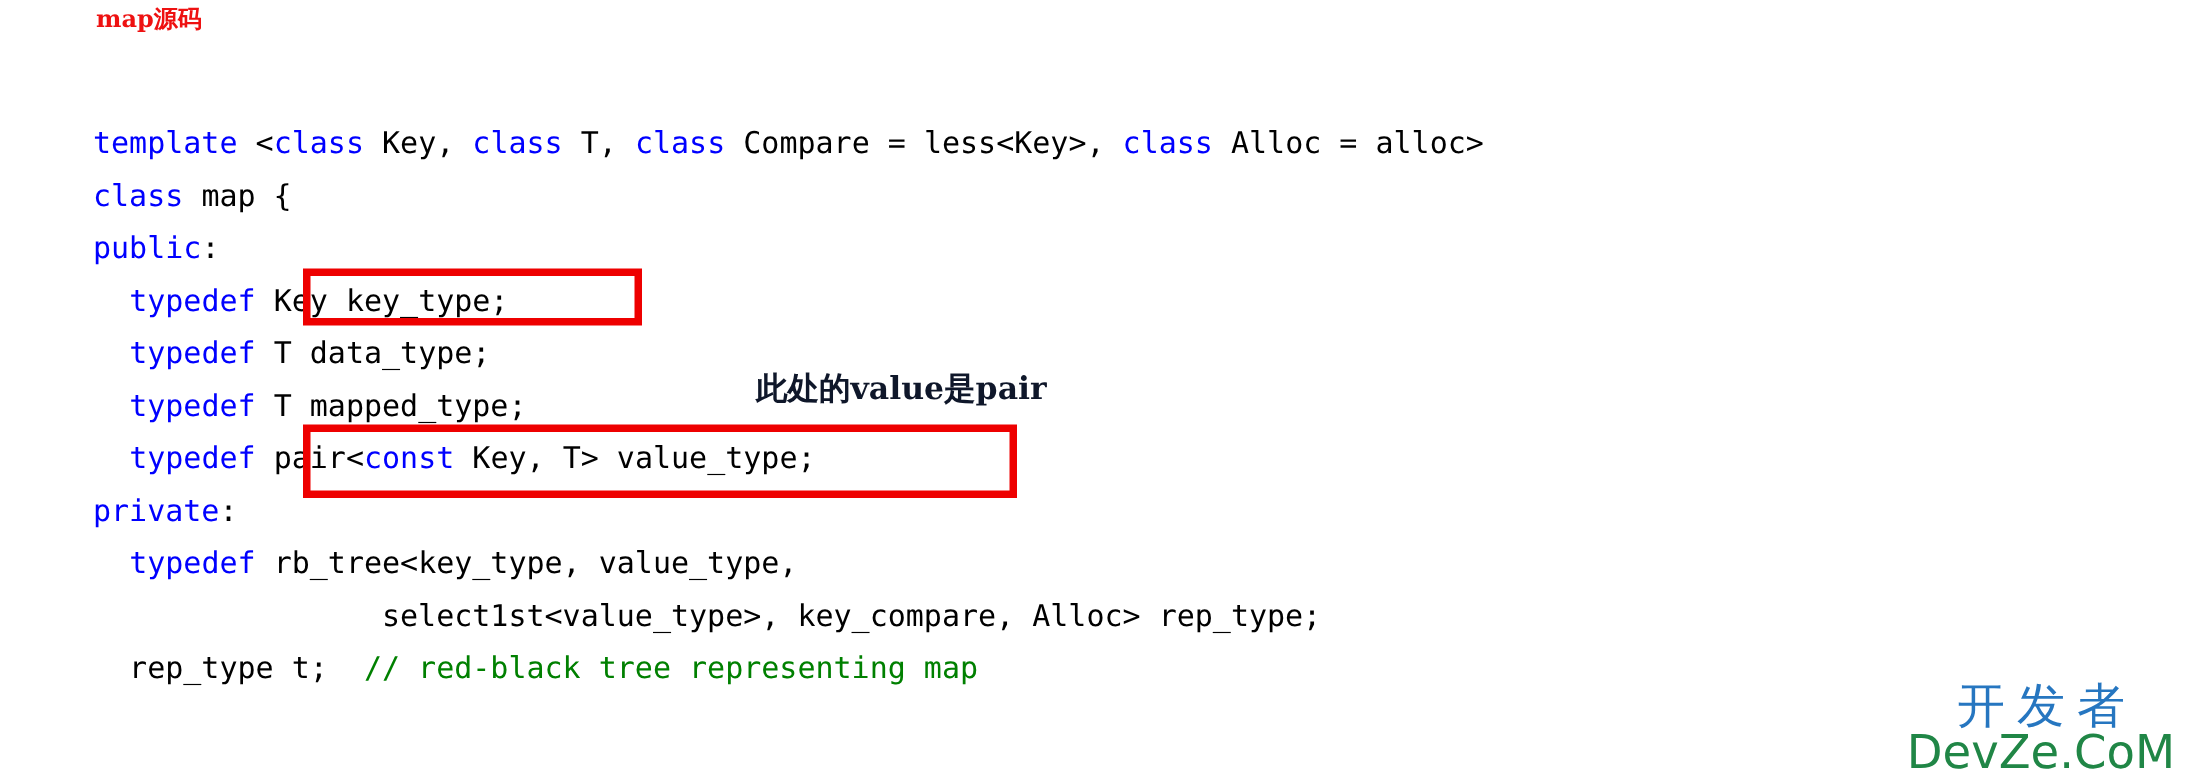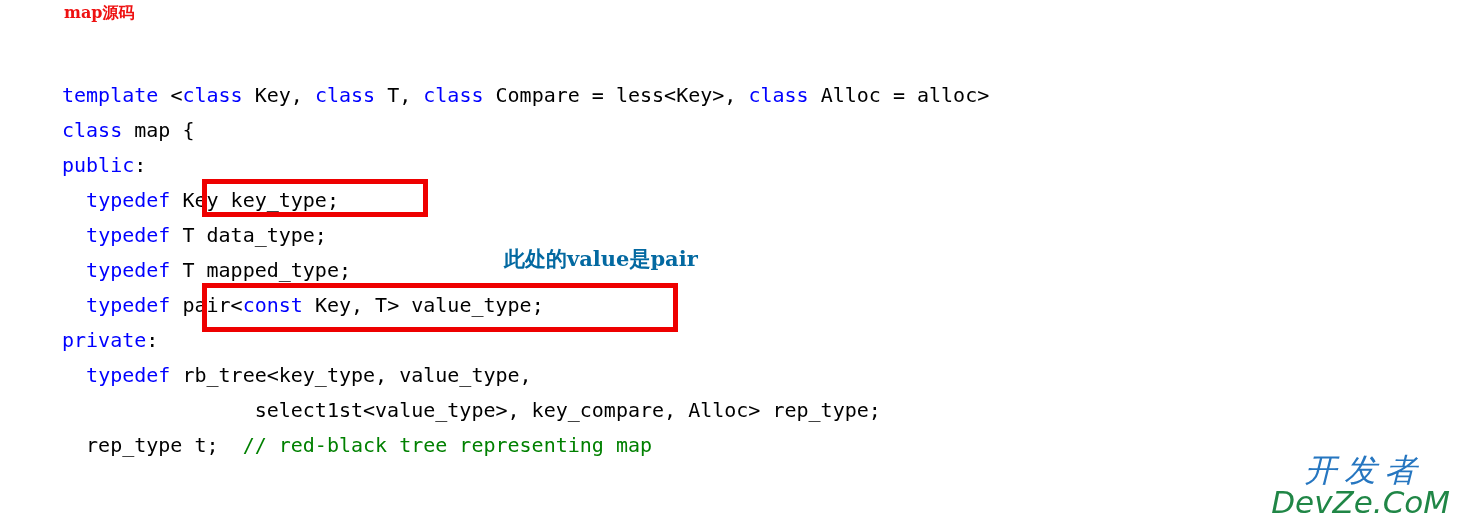--- a/index.html
+++ b/index.html
@@ -69,34 +69,33 @@
   }
 
   
   #annotation-value-pair {
     position: absolute;
     left: 504px;
     top: 245px;
     font-family: "DejaVu Serif", serif;
     font-size: 21px;
     font-weight: bold;
-    color: #0369a1;
+    color: #0f172a;
     white-space: pre;
   }
 
   
   #watermark {
     position: absolute;
     right: 12px;
     bottom: 2px;
     text-align: center;
     line-height: 1;
     opacity: 0.95;
     user-select: none;
-    font-style: italic;
   }
   #watermark-cn {
     font-family: "DejaVu Sans", sans-serif;
     font-size: 32px;
     letter-spacing: 8px;
     color: #1b6fbd;
     display: block;
     padding-left: 8px;
   }
   #watermark-en {

